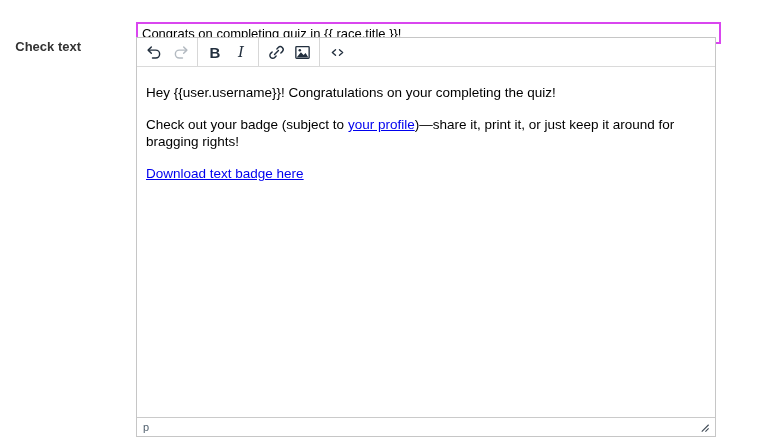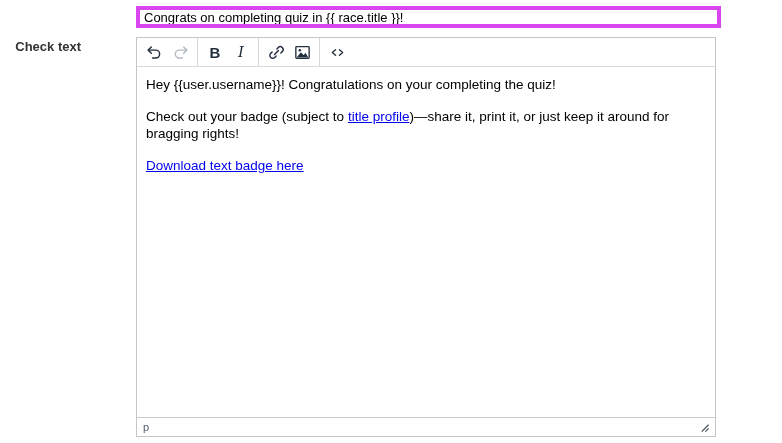--- a/index.html
+++ b/index.html
@@ -21,23 +21,23 @@
     font-weight: 700;
     color: #333333;
     line-height: 16px;
   }
   .label-subject { top: 9px; }
   .label-text { top: 39px; }
 
   
   .subject-input {
     position: absolute;
-    left: 136px; top: 6px;
+    left: 136px; top: 22px;
     width: 585px; height: 22px;
-    border: 4px solid #d946ef;
+    border: 2px solid #d946ef;
     background: #fff;
     font-family: "Liberation Sans", sans-serif;
     font-size: 13px;
     color: #000;
     padding: 1px 4px;
     outline: none;
   }
 
   
   .editor {
@@ -90,21 +90,21 @@
   .content {
     flex: 1 1 auto;
     overflow: hidden;
     padding: 1px 9px 0 9px;
     font-size: 13.5px;
     line-height: 17px;
     color: #000;
     cursor: text;
   }
   .content p { margin: 15px 0; }
-  .content p:first-child { margin-top: 8px; }
+  .content p:first-child { margin-top: 16px; }
   .content a { color: #0000ee; text-decoration: underline; cursor: pointer; }
 
   
   .statusbar {
     flex: 0 0 19px;
     height: 19px;
     border-top: 1px solid #cacaca;
     display: flex;
     align-items: center;
     justify-content: space-between;
@@ -191,21 +191,21 @@
               <path d="M14.5 8.5 L18.5 12 L14.5 15.5" fill="none" stroke="#222f3e" stroke-width="1.7" stroke-linecap="round" stroke-linejoin="round"></path>
             </svg>
           </span>
         </button>
       </div>
 
     </div>
 
     <div class="content" contenteditable="false" style="">
         <p><span>Hey {{user.username}}! Congratulations on your completing the quiz!</span></p>
-        <p><span>Check out your badge (subject to </span><a>title profile</a><span>)—share it, print it, or just keep it around for bragging rights!</span></p>
+        <p><span>Check out your badge (subject to </span><a>your profile</a><span>)—share it, print it, or just keep it around for bragging rights!</span></p>
         <p><a>Download text badge here</a></p>
       </div>
 
     <div class="statusbar">
       <button class="elem-path">p</button>
       <span class="resize-handle">
         <svg viewBox="0 0 12 12" width="11" height="11">
           <path d="M10.5 3 L3 10.5 M10.5 7 L7 10.5" stroke="#3f4a56" stroke-width="1.2" fill="none"></path>
         </svg>
       </span>

